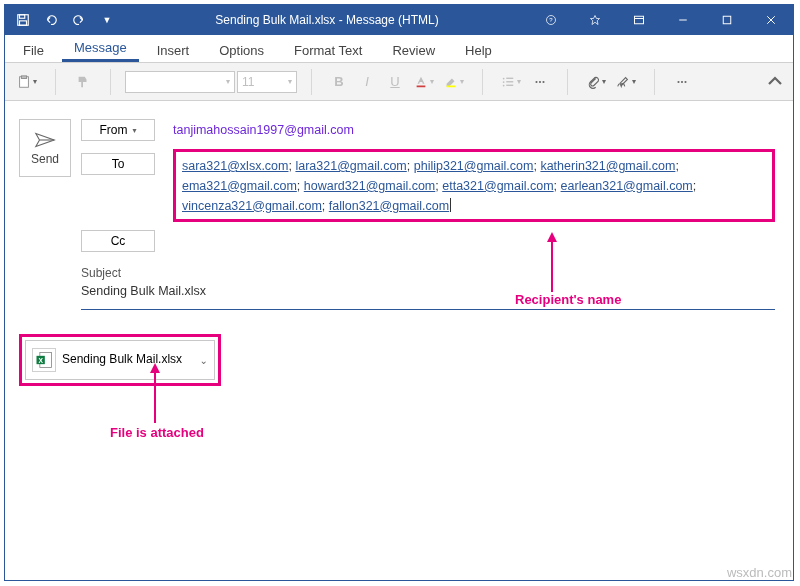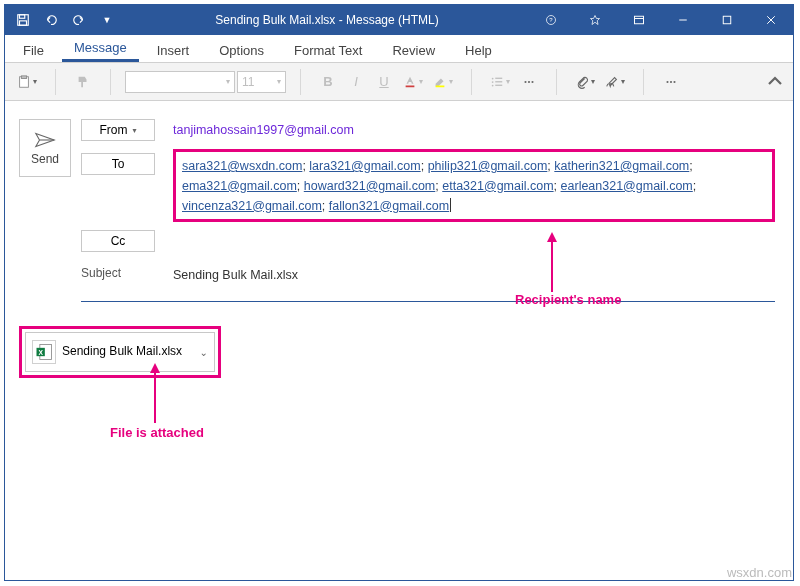--- a/index.html
+++ b/index.html
@@ -17,37 +17,37 @@
   .tab { padding: 4px 12px; font-size: 13px; color: #444; }
   .tab.active { color: #2b579a; border-bottom: 3px solid #2b579a; font-weight: 500;}
   .ribbon { height: 38px; background: #f3f3f3; border-bottom: 1px solid #d0d0d0; display: flex; align-items: center; padding: 0 8px; gap: 8px; position: relative; }
   .rgroup { display: flex; align-items: center; gap: 2px; }
   .rsep { width: 1px; height: 26px; background: #d8d8d8; margin: 0 6px; }
   .rbtn { height: 26px; min-width: 26px; display: flex; align-items: center; justify-content: center; padding: 0 4px; color: #666; font-size: 13px; }
   .rbtn svg { width: 14px; height: 14px; }
   .rbtn.disabled { color: #bfbfbf; }
   .caret { font-size: 8px; margin-left: 2px; color: inherit; }
   .fontbox { width: 110px; height: 22px; border: 1px solid #c8c8c8; background: #fff; display:flex; align-items:center; padding:0 4px; color:#bfbfbf; font-size:12px;}
-  .sizebox { width: 49px; height: 22px; border: 1px solid #c8c8c8; background: #fff; display:flex; align-items:center; padding:0 4px; color:#bfbfbf; font-size:12px;}
+  .sizebox { width: 60px; height: 22px; border: 1px solid #c8c8c8; background: #fff; display:flex; align-items:center; padding:0 4px; color:#bfbfbf; font-size:12px;}
   .collapse { position: absolute; right: 6px; top: 6px; width: 24px; height: 24px; display:flex; align-items:center; justify-content:center; color:#666;}
   .compose { padding: 18px 18px 12px 14px; }
   .row { display: flex; align-items: stretch; margin-bottom: 6px; }
   .send-col { width: 62px;}
   .send-btn { width: 52px; height: 58px; border: 1px solid #c8c8c8; display: flex; flex-direction: column; align-items: center; justify-content: center; gap: 3px; font-size: 12px; color: #444;}
   .send-btn svg { width: 22px; height: 18px; }
   .fields { flex: 1; }
   .frow { display: flex; align-items: flex-start; margin-bottom: 8px; }
   .fbtn { width: 74px; border: 1px solid #c8c8c8; font-size: 12px; text-align: center; padding: 3px 0; margin-right: 18px; background:#fff;}
   .fbtn.from { display:flex; align-items:center; justify-content:center; gap:3px;}
   .fval { flex: 1; font-size: 12.5px; color: #333; padding-top: 2px; line-height: 1.5;}
   .fval a { color: #2b579a; text-decoration: underline; }
   .fval.from { color: #6d28d9; }
   .to-box { border: 3px solid #e6007e; padding: 4px 6px; flex: 1; min-height: 60px;}
   .subject-label { width: 74px; font-size: 12px; color: #555; margin-right: 18px; padding-top:2px;}
-  .subject-row { border-bottom: 1px solid #2b579a; padding-bottom: 16px; margin-top:12px;}
+  .subject-row { border-bottom: 1px solid #2b579a; padding-bottom: 8px; margin-top:12px;flex-direction:column;}
   .attach-area { margin-top: 16px; }
   .attach-box { border: 3px solid #e6007e; display: inline-block; padding: 3px; }
   .attach-card { width: 190px; height: 40px; border: 1px solid #c8c8c8; display: flex; align-items: center; padding: 3px 6px; gap: 6px; font-size: 12px;}
   .attach-info { flex: 1; line-height: 1.3;}
   .attach-size { color: #888; font-size: 11px;}
   .ann { position: absolute; color: #e6007e; font-weight: bold; font-size: 13px; }
   .arr { position: absolute; }
   .arr svg { display:block;}
   .wm { position: absolute; right: 8px; bottom: 6px; font-size: 13px; color: #bbb; }
   .cursor { display:inline-block; width:1px; height:14px; background:#333; vertical-align:middle; margin-left:1px;}
@@ -255,21 +255,21 @@
         <div class="frow">
           <div class="fbtn from">
               <span>From</span>
               <span class="caret" style="color:#666;">▾</span>
             </div>
           <div class="fval from">tanjimahossain1997@gmail.com</div>
         </div>
         <div class="frow">
           <div class="fbtn" style="align-self:flex-start;margin-top:4px;">To</div>
           <div class="to-box">
-            <span id="recipients" class="fval"><a>sara321@wsxdn.com</a>; <a>lara321@gmail.com</a>; <a>philip321@gmail.com</a>; <a>katherin321@gmail.com</a>; <a>ema321@gmail.com</a>; <a>howard321@gmail.com</a>; <a>etta321@gmail.com</a>; <a>earlean321@gmail.com</a>; <a>vincenza321@gmail.com</a>; <a>fallon321@gmail.com</a></span><span class="cursor"></span>
+            <span id="recipients" class="fval"><a>sara321@xlsx.com</a>; <a>lara321@gmail.com</a>; <a>philip321@gmail.com</a>; <a>katherin321@gmail.com</a>; <a>ema321@gmail.com</a>; <a>howard321@gmail.com</a>; <a>etta321@gmail.com</a>; <a>earlean321@gmail.com</a>; <a>vincenza321@gmail.com</a>; <a>fallon321@gmail.com</a></span><span class="cursor"></span>
           </div>
         </div>
         <div class="frow">
           <div class="fbtn">Cc</div>
           <div class="fval"></div>
         </div>
         <div class="frow subject-row">
           <div class="subject-label">Subject</div>
           <div class="fval">Sending Bulk Mail.xlsx</div>
         </div>

